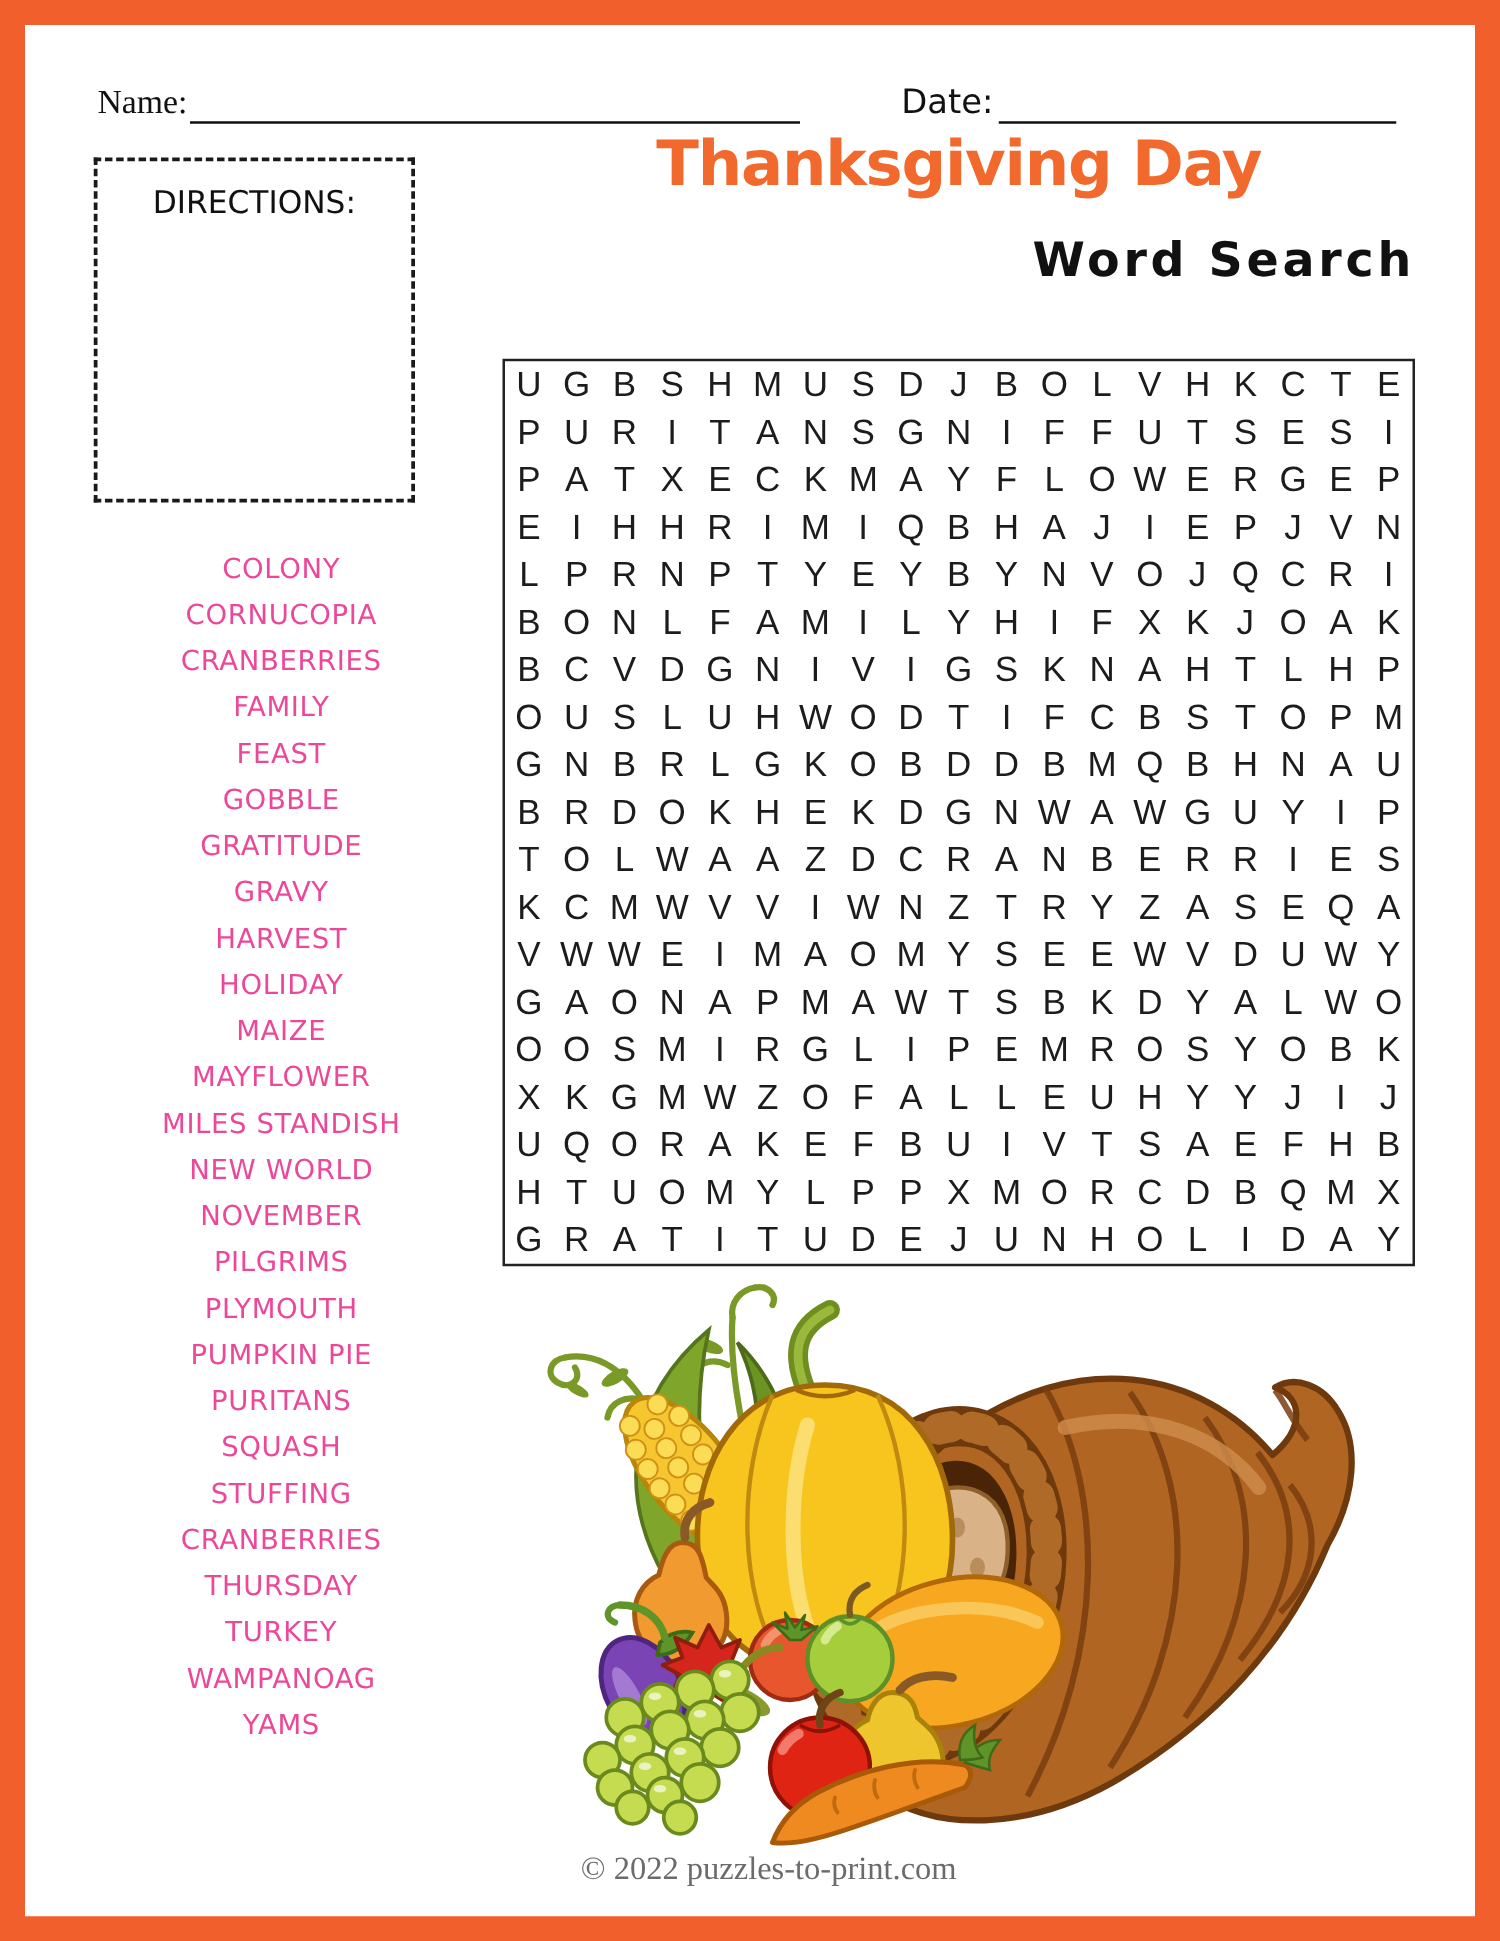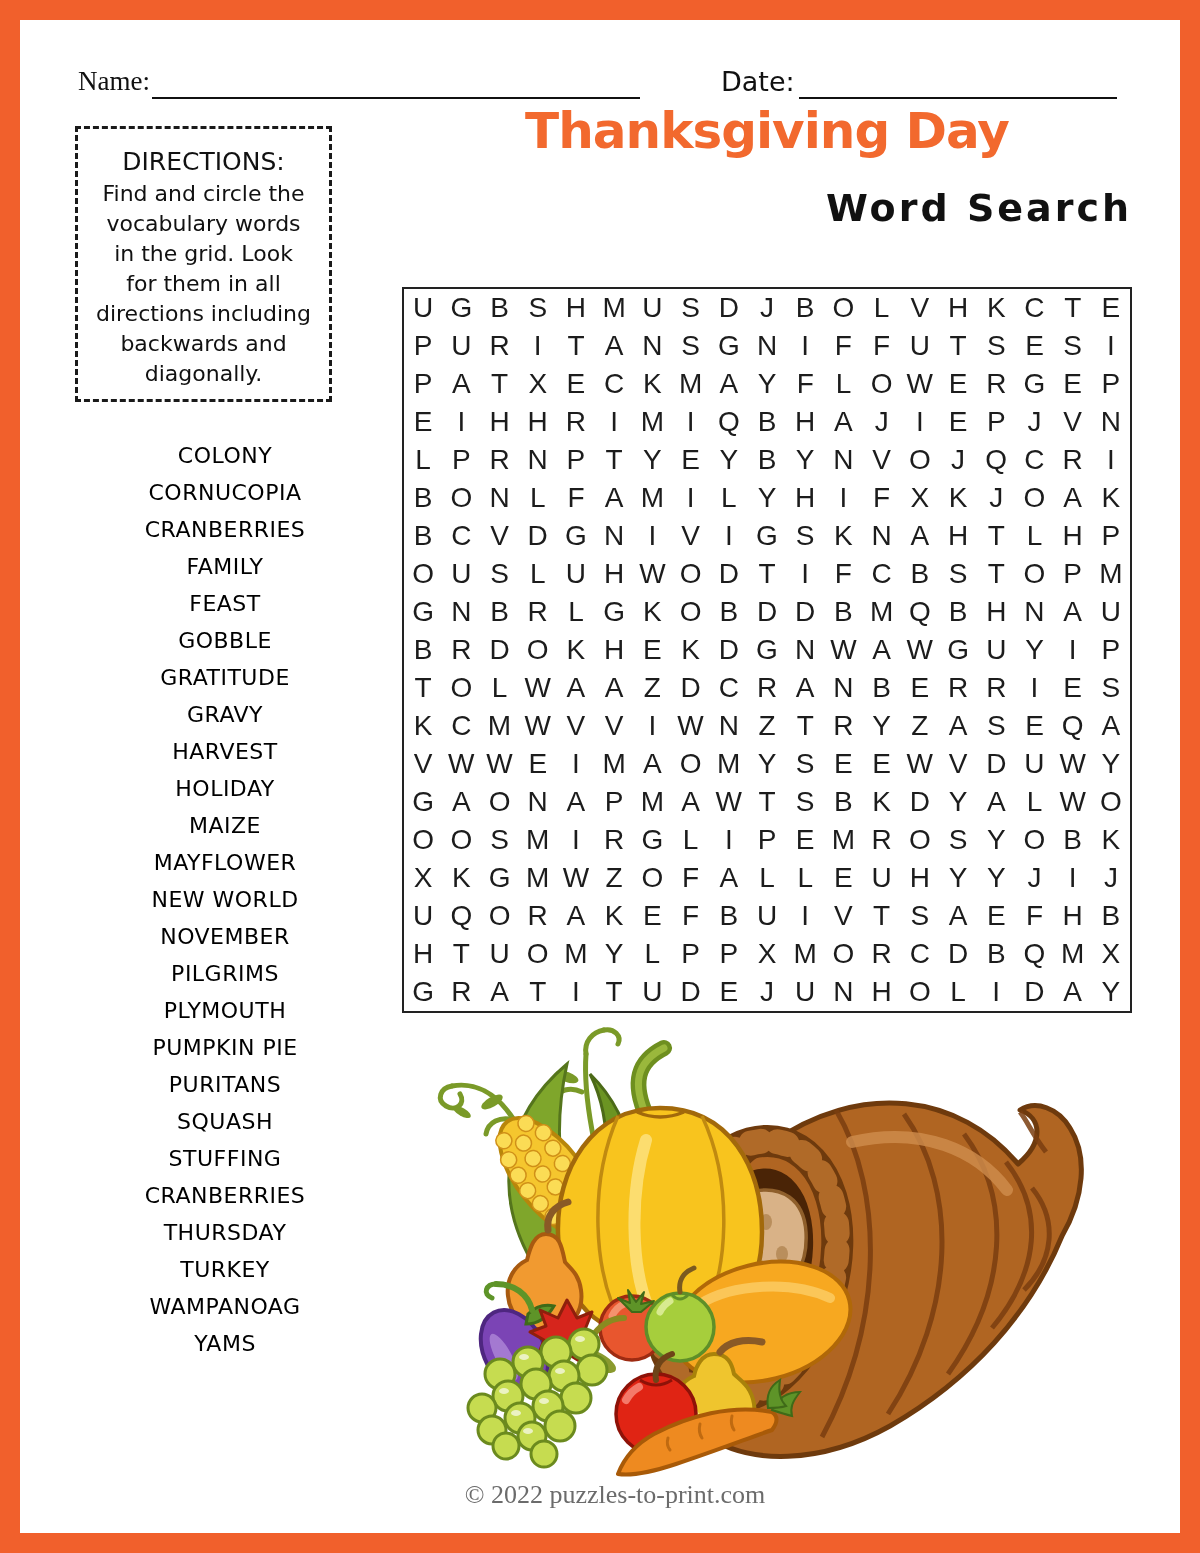--- a/index.html
+++ b/index.html
@@ -35,21 +35,21 @@
   
   .directions{
     position:absolute;left:75px;top:126px;width:257px;height:276px;
     border:3px dashed #1a1a1a;text-align:center;padding-top:16px;color:#111;
   }
   .directions .dir-heading{font-size:25px;line-height:34px;}
   .directions .dir-body{font-size:22px;line-height:30px;white-space:pre-line;}
   
   .word-list{position:absolute;left:80px;top:437px;width:290px;}
   .word{height:37px;display:flex;align-items:center;justify-content:center;
-    font-size:22px;color:#000000;letter-spacing:0.5px;}
+    font-size:22px;color:#ec4899;letter-spacing:0.5px;}
   
   .grid{
     position:absolute;left:402px;top:287px;width:730px;height:726px;
     border:2px solid #222;display:grid;
     grid-template-columns:repeat(19,1fr);grid-template-rows:repeat(19,1fr);
   }
   .cell{
     display:flex;align-items:center;justify-content:center;
     font-family:"Liberation Sans",sans-serif;font-size:28px;color:#1c1c1c;
   }
@@ -70,42 +70,36 @@
   <div class="hdr-label name-label">Name:</div>
   <div class="blank-line name-line"></div>
   <div class="hdr-label date-label">Date:</div>
   <div class="blank-line date-line"></div>
 
   <div class="title-main">Thanksgiving Day</div>
   <div class="title-sub">Word Search</div>
 
   <div class="directions">
     <div class="dir-heading">DIRECTIONS:</div>
-    <div class="dir-body">Find and circle the
-vocabulary words
-in the grid.  Look
-for them in all
-directions including
-backwards and
-diagonally.</div>
   </div>
 
   <div class="word-list">
       <div class="word">COLONY</div>
       <div class="word">CORNUCOPIA</div>
       <div class="word">CRANBERRIES</div>
       <div class="word">FAMILY</div>
       <div class="word">FEAST</div>
       <div class="word">GOBBLE</div>
       <div class="word">GRATITUDE</div>
       <div class="word">GRAVY</div>
       <div class="word">HARVEST</div>
       <div class="word">HOLIDAY</div>
       <div class="word">MAIZE</div>
       <div class="word">MAYFLOWER</div>
+      <div class="word">MILES STANDISH</div>
       <div class="word">NEW WORLD</div>
       <div class="word">NOVEMBER</div>
       <div class="word">PILGRIMS</div>
       <div class="word">PLYMOUTH</div>
       <div class="word">PUMPKIN PIE</div>
       <div class="word">PURITANS</div>
       <div class="word">SQUASH</div>
       <div class="word">STUFFING</div>
       <div class="word">CRANBERRIES</div>
       <div class="word">THURSDAY</div>

